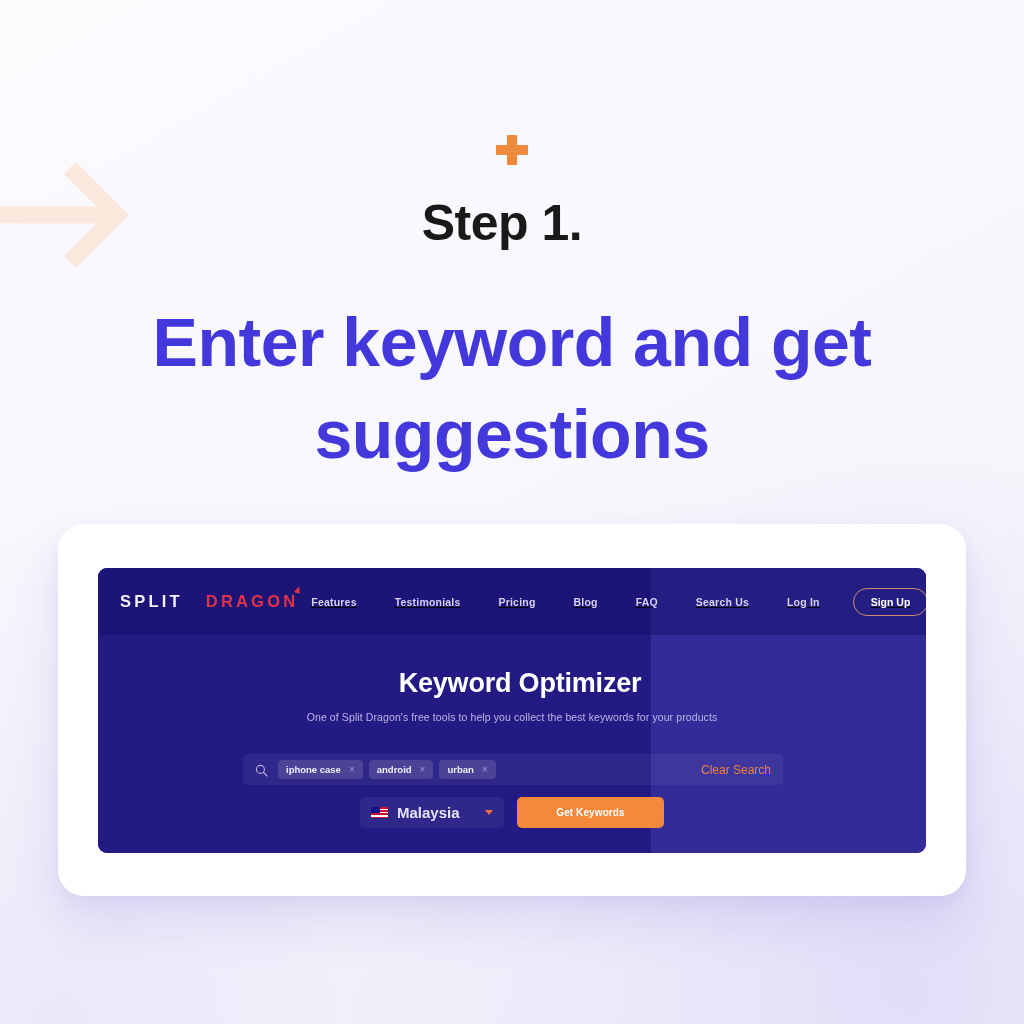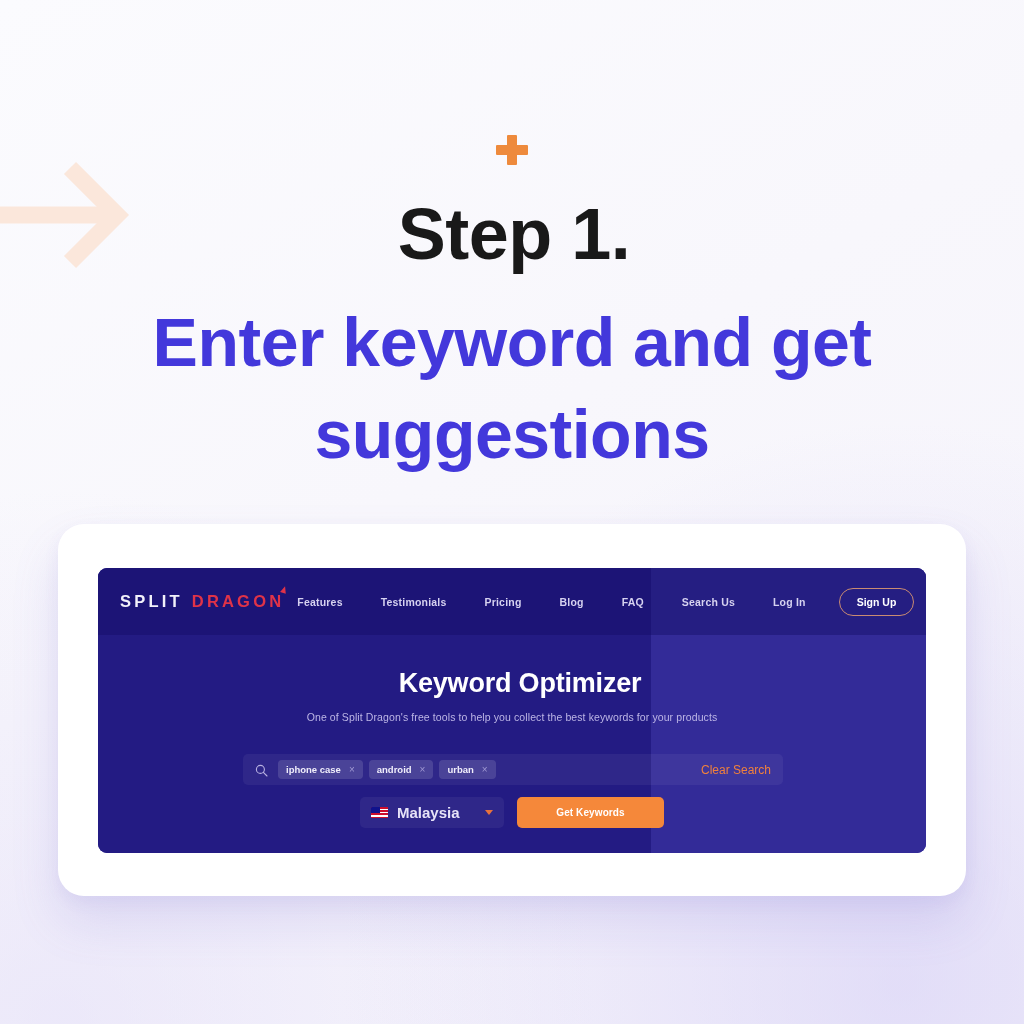--- a/index.html
+++ b/index.html
@@ -39,25 +39,25 @@
     position: absolute;
     left: 490px;
     top: 133px;
     width: 44px;
     height: 34px;
   }
 
   
   .step-title {
     position: absolute;
-    left: 16px;
+    left: 4px;
     top: 198px;
     width: 996px;
     text-align: center;
-    font-size: 72px;
+    font-size: 50px;
     font-weight: 700;
     letter-spacing: -0.5px;
     color: #191919;
     line-height: 1.0;
   }
   .step-sub {
     position: absolute;
     left: 112px;
     top: 296px;
     width: 800px;
@@ -119,37 +119,38 @@
   }
   .logo {
     display: flex;
     align-items: center;
     font-size: 16.5px;
     font-weight: 700;
     letter-spacing: 3.2px;
     white-space: nowrap;
   }
   .logo-split { color: #F2F1FA; }
-  .logo-dragon { color: #E03348; margin-left: 9px; position: relative; }
+  .logo-dragon { color: #E03348; margin-left: 23px; position: relative; }
   .logo-mark {
     position: absolute;
     right: -3px;
     top: -6px;
     width: 0; height: 0;
     border-left: 3px solid transparent;
     border-right: 3px solid transparent;
     border-bottom: 7px solid #E03348;
     transform: rotate(18deg);
   }
   .nav-links {
     margin-left: auto;
     display: flex;
     align-items: center;
     gap: 12px;
     padding-right: 16px;
+    text-decoration: underline;
   }
   .nav-link {
     font-size: 10.5px;
     font-weight: 600;
     color: #D6D2F0;
     padding: 0 13px;
     white-space: nowrap;
     letter-spacing: 0.2px;
   }
   .nav-signup {

